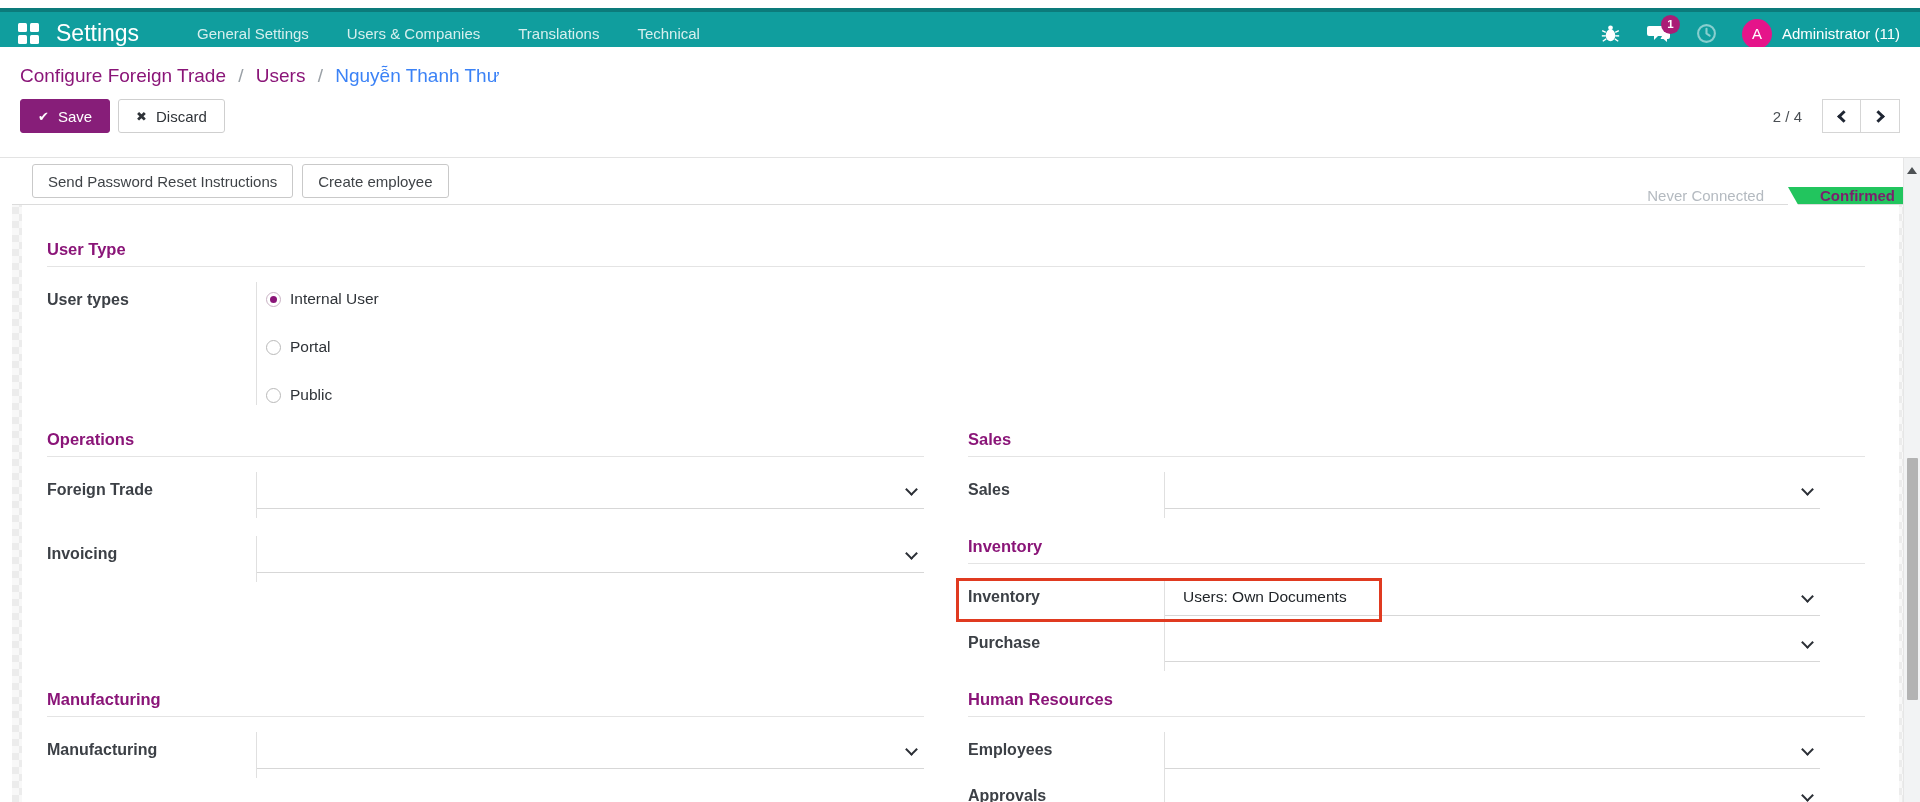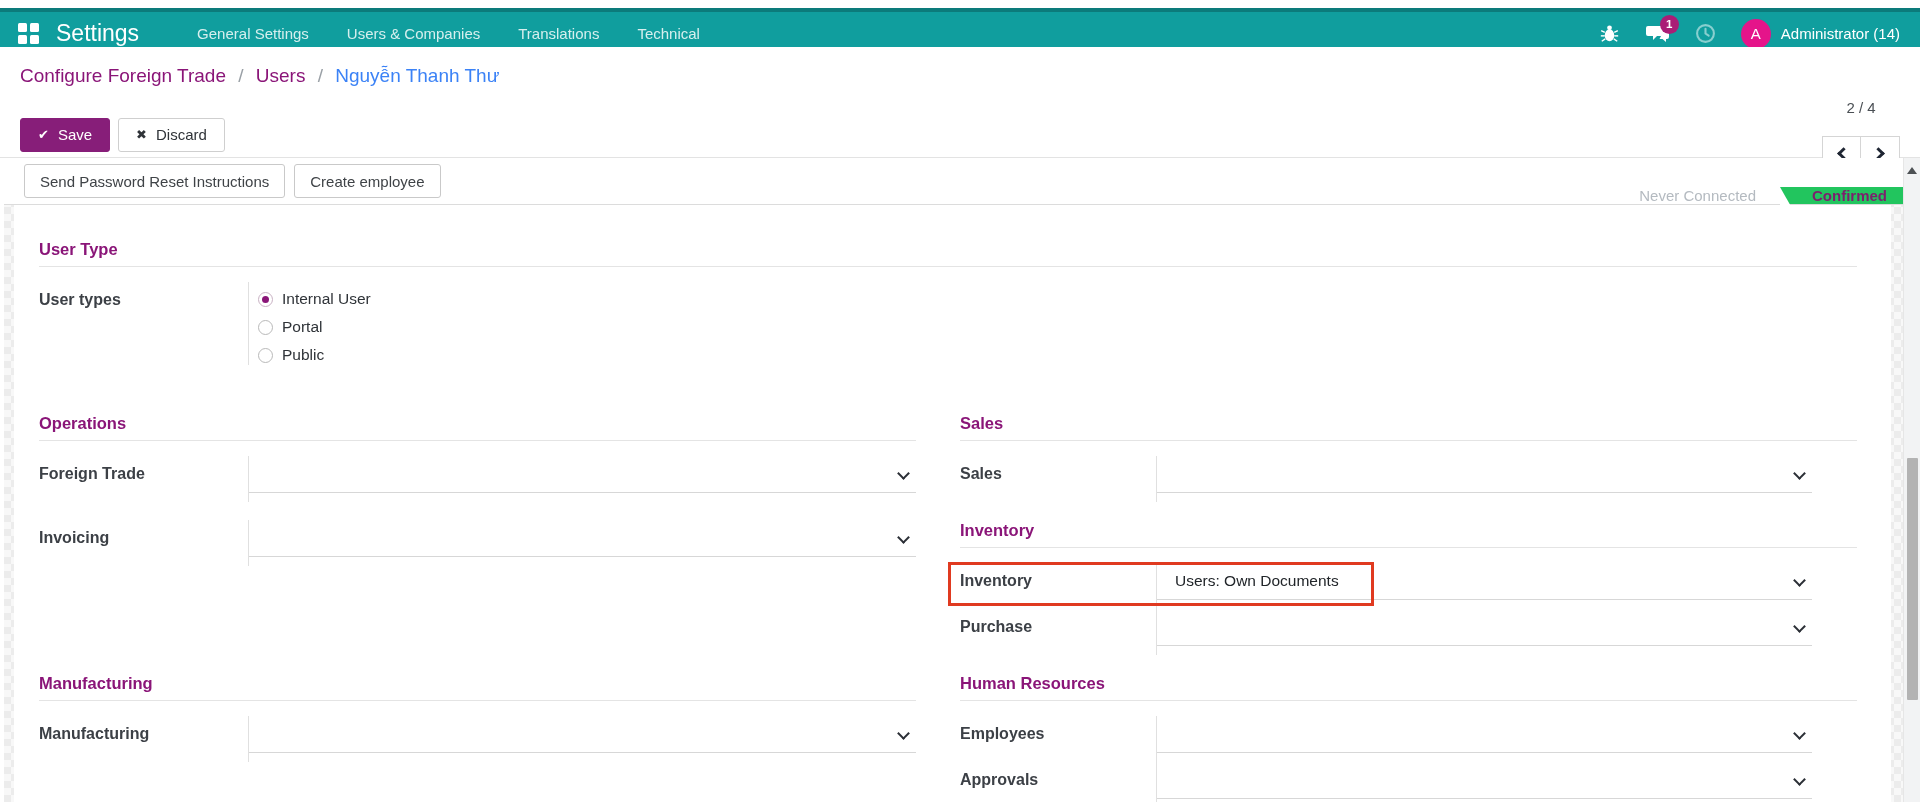--- a/index.html
+++ b/index.html
@@ -34,33 +34,33 @@
   .bc-link { color:#8a1578; cursor:pointer;margin-top:40px; }
   .bc-sep { color:#9aa0a6; padding:0 7px; }
   .bc-current { color:#3b82f6;text-align:right; }
   .actions-row { margin-top:9px; display:flex; align-items:center; }
   .btn { font-size:15px; height:34px; display:inline-flex; align-items:center;
     gap:9px; padding:0 17px; border-radius:3px; border:1px solid transparent;
     cursor:pointer; background:#fff; }
   .btn-save { background:#871e79; color:#fff; border-color:#871e79; }
   .btn-discard { border-color:#cfcfcf; color:#2f3338; margin-left:8px; }
   .btn .glyph { font-size:13px; }
-  .pager { margin-left:auto; display:flex; align-items:center; gap:20px;flex-direction:column; }
+  .pager { margin-left:auto; display:flex; align-items:center; gap:20px; }
   .pager-value { font-size:15px; color:#4a4f54; }
   .pager-btns { display:flex; }
   .pager-btn { width:39px; height:34px; background:#fff; border:1px solid #d5d5d5;
     display:flex; align-items:center; justify-content:center; cursor:pointer; }
   .pager-btn + .pager-btn { border-left:none; }
   .chev { width:9px; height:9px; border-style:solid; border-color:#1f2633;
     border-width:0; display:inline-block; }
   .chev-left  { border-left-width:3px; border-bottom-width:3px; transform:rotate(45deg);  margin-left:4px;}
   .chev-right { border-right-width:3px; border-bottom-width:3px; transform:rotate(-45deg); margin-right:4px;}
 
   
-  .content { position:absolute; top:158px; left:4px; width:1903px; height:644px;
+  .content { position:absolute; top:158px; left:12px; width:1903px; height:644px;
     background-color:#f8f8f8;
     background-image:
       linear-gradient(45deg,#ececec 25%,transparent 25%,transparent 75%,#ececec 75%),
       linear-gradient(45deg,#ececec 25%,transparent 25%,transparent 75%,#ececec 75%);
     background-size:14px 14px; background-position:0 0,7px 7px; }
   .statusbar { height:47px; background:#fff; border-bottom:1px solid #dcdcdc;
     display:flex; align-items:center; padding-left:20px; }
   .sb-btn { font-size:15px; height:34px; padding:0 15px; background:#fff;
     border:1px solid #c9c9c9; border-radius:3px; color:#3f4347; cursor:pointer;
     margin-right:9px; }
@@ -85,22 +85,22 @@
   .col-right .flabel { width:197px; }
   .ffield { flex:1; }
   .col-right .ffield { margin-right:45px; }
   .select { height:37px; border-bottom:1px solid #d7d7d7; display:flex;
     align-items:center; padding:0 26px 0 18px; position:relative; cursor:pointer; }
   .select .fvalue { font-size:15.5px; color:#212529; }
   .chev-down { position:absolute; right:8px; top:13px; width:9px; height:9px;
     border-right:2px solid #2b2f36; border-bottom:2px solid #2b2f36;
     transform:rotate(45deg); }
 
-  .group-usertype { margin-bottom:48px; }
-  .radio-col { padding:7px 0 0 9px; display:flex; flex-direction:column; gap:8px; }
+  .group-usertype { margin-bottom:24px; }
+  .radio-col { padding:7px 0 0 9px; display:flex; flex-direction:column; gap:28px; }
   .radio-row { display:flex; align-items:center; gap:9px; min-height:20px; cursor:pointer; }
   .radio { width:15px; height:15px; border-radius:50%; border:1px solid #b9b9b9;
     position:relative; background:#fff; }
   .radio.checked { border-color:#c9b2c4; }
   .radio.checked::after { content:""; position:absolute; left:3px; top:3px;
     width:7px; height:7px; border-radius:50%; background:#8a1578; }
   .radio-label { font-size:15.5px; color:#2f3338; }
   .radios .flabel { border-right:1px solid #e0e0e0; }
 
   .grid { display:grid; grid-template-columns:877px 1fr; column-gap:44px;
@@ -157,21 +157,21 @@
       </svg>
       <span class="badge">1</span>
     </div>
     <div class="tb-icon">
       <svg width="21" height="21" viewBox="0 0 20 20">
         <circle cx="10" cy="10" r="8" fill="none" stroke="rgba(255,255,255,0.5)" stroke-width="2"></circle>
         <path d="M10 5.5 V10 L13 12" fill="none" stroke="rgba(255,255,255,0.5)" stroke-width="2" stroke-linecap="round"></path>
       </svg>
     </div>
     <div class="avatar">A</div>
-    <div class="user-name">Administrator (14)</div>
+    <div class="user-name">Administrator (11)</div>
   </div>
 </div>
 
 <div class="controlpanel">
   <div class="breadcrumb">
     <span class="bc-link">Configure Foreign Trade</span>
     <span class="bc-sep">/</span>
     <span class="bc-link">Users</span>
     <span class="bc-sep">/</span>
     <span class="bc-current">Nguyễn Thanh Thư</span>

